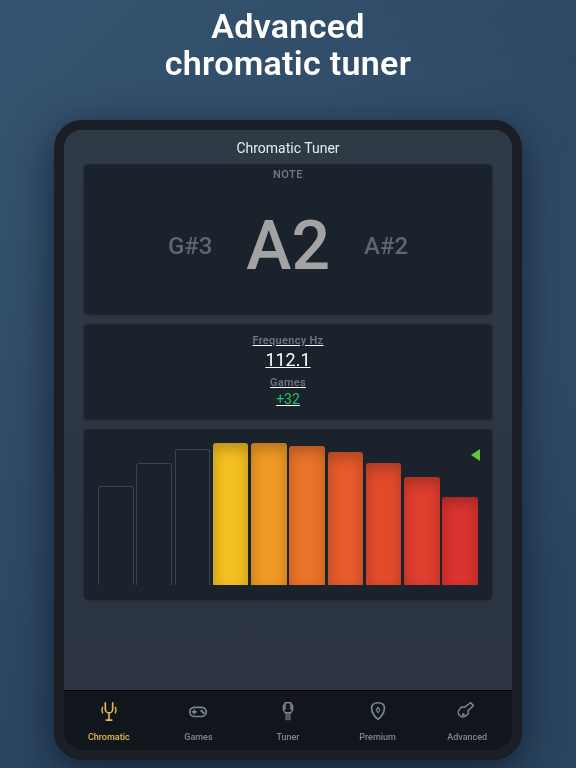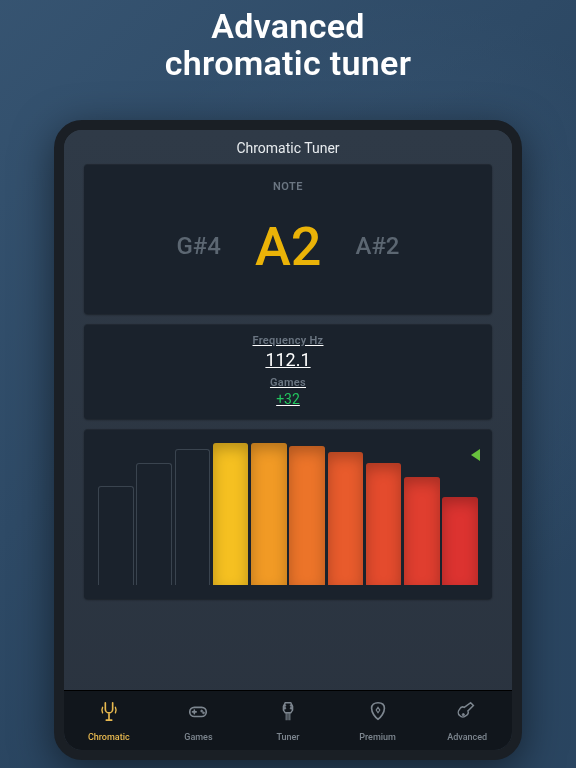--- a/index.html
+++ b/index.html
@@ -67,35 +67,35 @@
     height: 150px;
     display: flex; flex-direction: column;
     align-items: center; justify-content: center;
     position: relative;
   }
   .note-label {
     color: #6b7682;
     font-size: 11px;
     font-weight: 600;
     letter-spacing: 0.5px;
-    position: absolute; top: 16px;
+    position: absolute; top: 4px;
   }
   .note-row {
     display: flex; align-items: center; justify-content: center;
     gap: 34px;
     margin-top: 14px;
   }
   .note-side {
     color: #5c6772;
     font-size: 24px;
     font-weight: 500;
   }
   .note-main {
-    color: #eab308;
-    font-size: 54px;
+    color: #a3a3a3;
+    font-size: 68px;
     font-weight: 500;
   }
   .freq-panel {
     padding: 10px 0 12px;
     display: flex; flex-direction: column; align-items: center; text-decoration: underline;
   }
   .sub-label {
     color: #6b7682;
     font-size: 11px;
     font-weight: 600;
@@ -186,21 +186,21 @@
 <div class="device">
   <div class="screen">
 
     <div class="app-title">Chromatic Tuner</div>
 
     <div class="content">
 
       <div class="panel note-panel">
         <div class="note-label">NOTE</div>
         <div class="note-row">
-          <div class="note-side">G#4</div>
+          <div class="note-side">G#3</div>
           <div class="note-main">A2</div>
           <div class="note-side">A#2</div>
         </div>
       </div>
 
       <div class="panel freq-panel">
         <div class="sub-label">Frequency Hz</div>
         <div class="freq-val">112.1</div>
         <div class="divider"></div>
         <div class="sub-label">Games</div>

